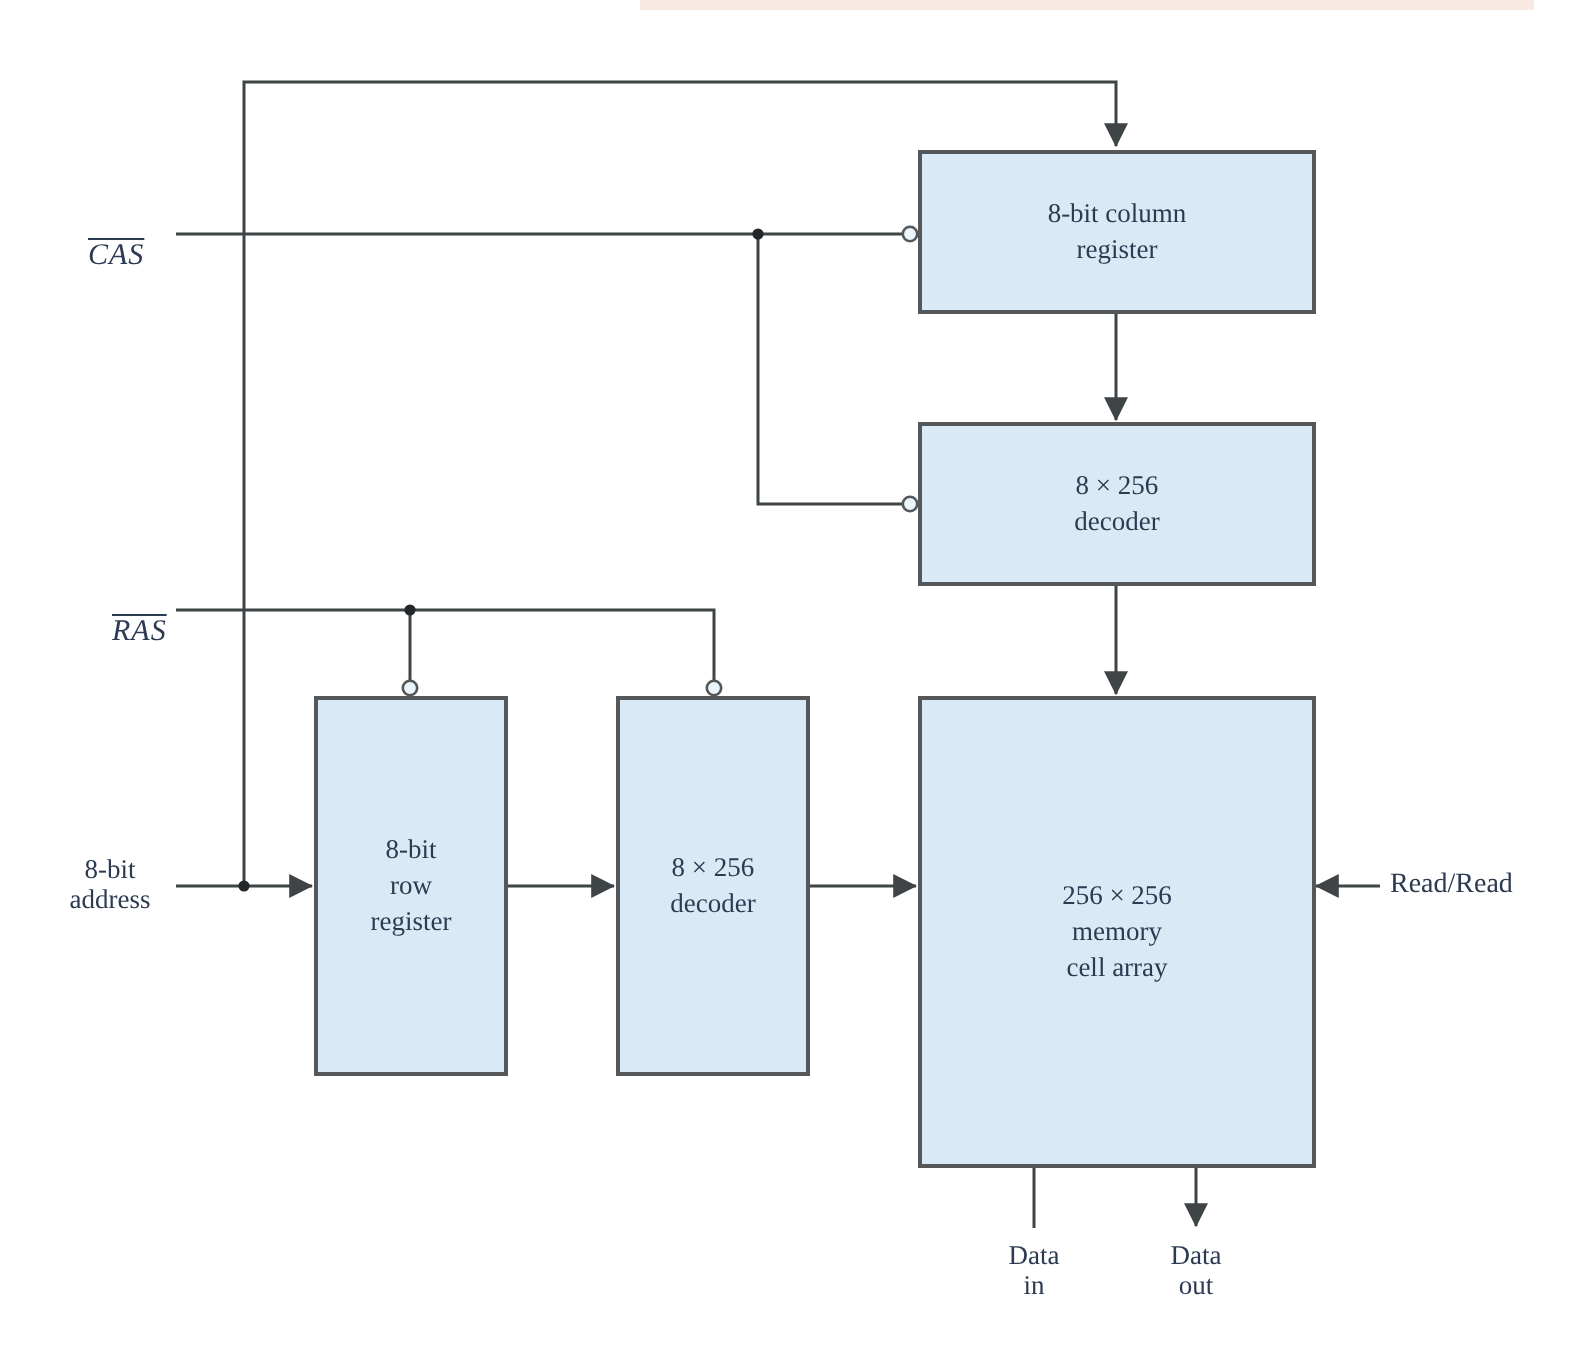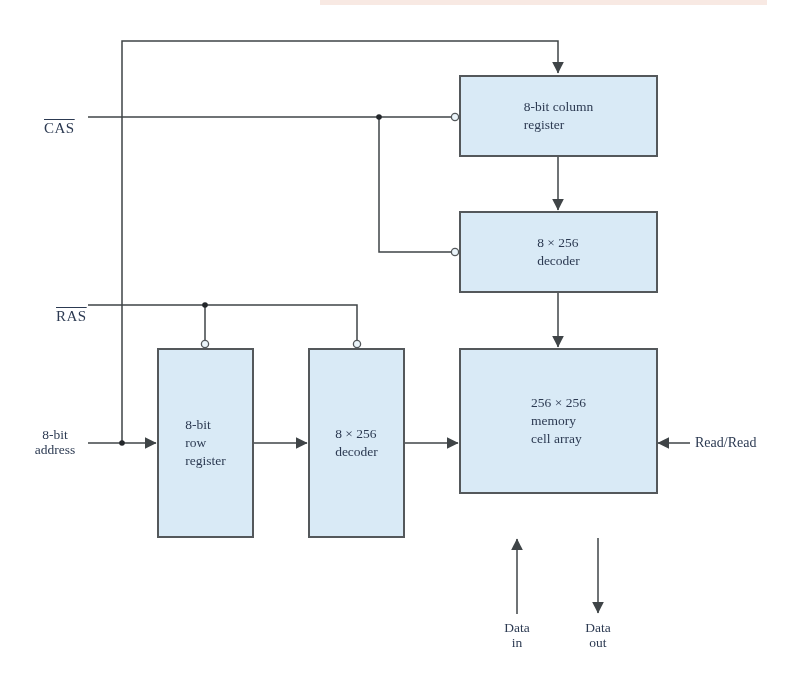--- a/index.html
+++ b/index.html
@@ -22,33 +22,35 @@
     position: absolute;
     background: #d9eaf6;
     border: 2px solid #54585b;
     box-sizing: border-box;
     display: flex;
     align-items: center;
     justify-content: center;
   }
   .blabel {
     white-space: pre-line;
+    text-align: center;
     font-size: 13.5px;
     line-height: 1.32;
     color: #2c3a52;
   }
   .sig {
     position: absolute;
     white-space: pre-line;
     font-size: 13.5px;
     line-height: 1.12;
     color: #2c3a52;
   }
   .sig.center { text-align: center; }
   .overbar {
+    font-style: italic;
     font-size: 15px;
     text-decoration: overline;
     text-decoration-thickness: 1.2px;
     letter-spacing: 0.5px;
   }
 </style>
 </head>
 <body>
 
 <div class="canvas">
@@ -100,21 +102,21 @@
   <div class="block" style="left:459px; top:75px; width:199px; height:82px;">
     <span class="blabel">8-bit column
 register</span>
   </div>
 
   <div class="block" style="left:459px; top:211px; width:199px; height:82px;">
     <span class="blabel">8 × 256
 decoder</span>
   </div>
 
-  <div class="block" style="left:459px; top:348px; width:199px; height:146px;">
+  <div class="block" style="left:459px; top:348px; width:199px; height:236px;">
     <span class="blabel">256 × 256
 memory
 cell array</span>
   </div>
 
   <div class="block" style="left:157px; top:348px; width:97px; height:190px;">
     <span class="blabel">8-bit
 row
 register</span>
   </div>

